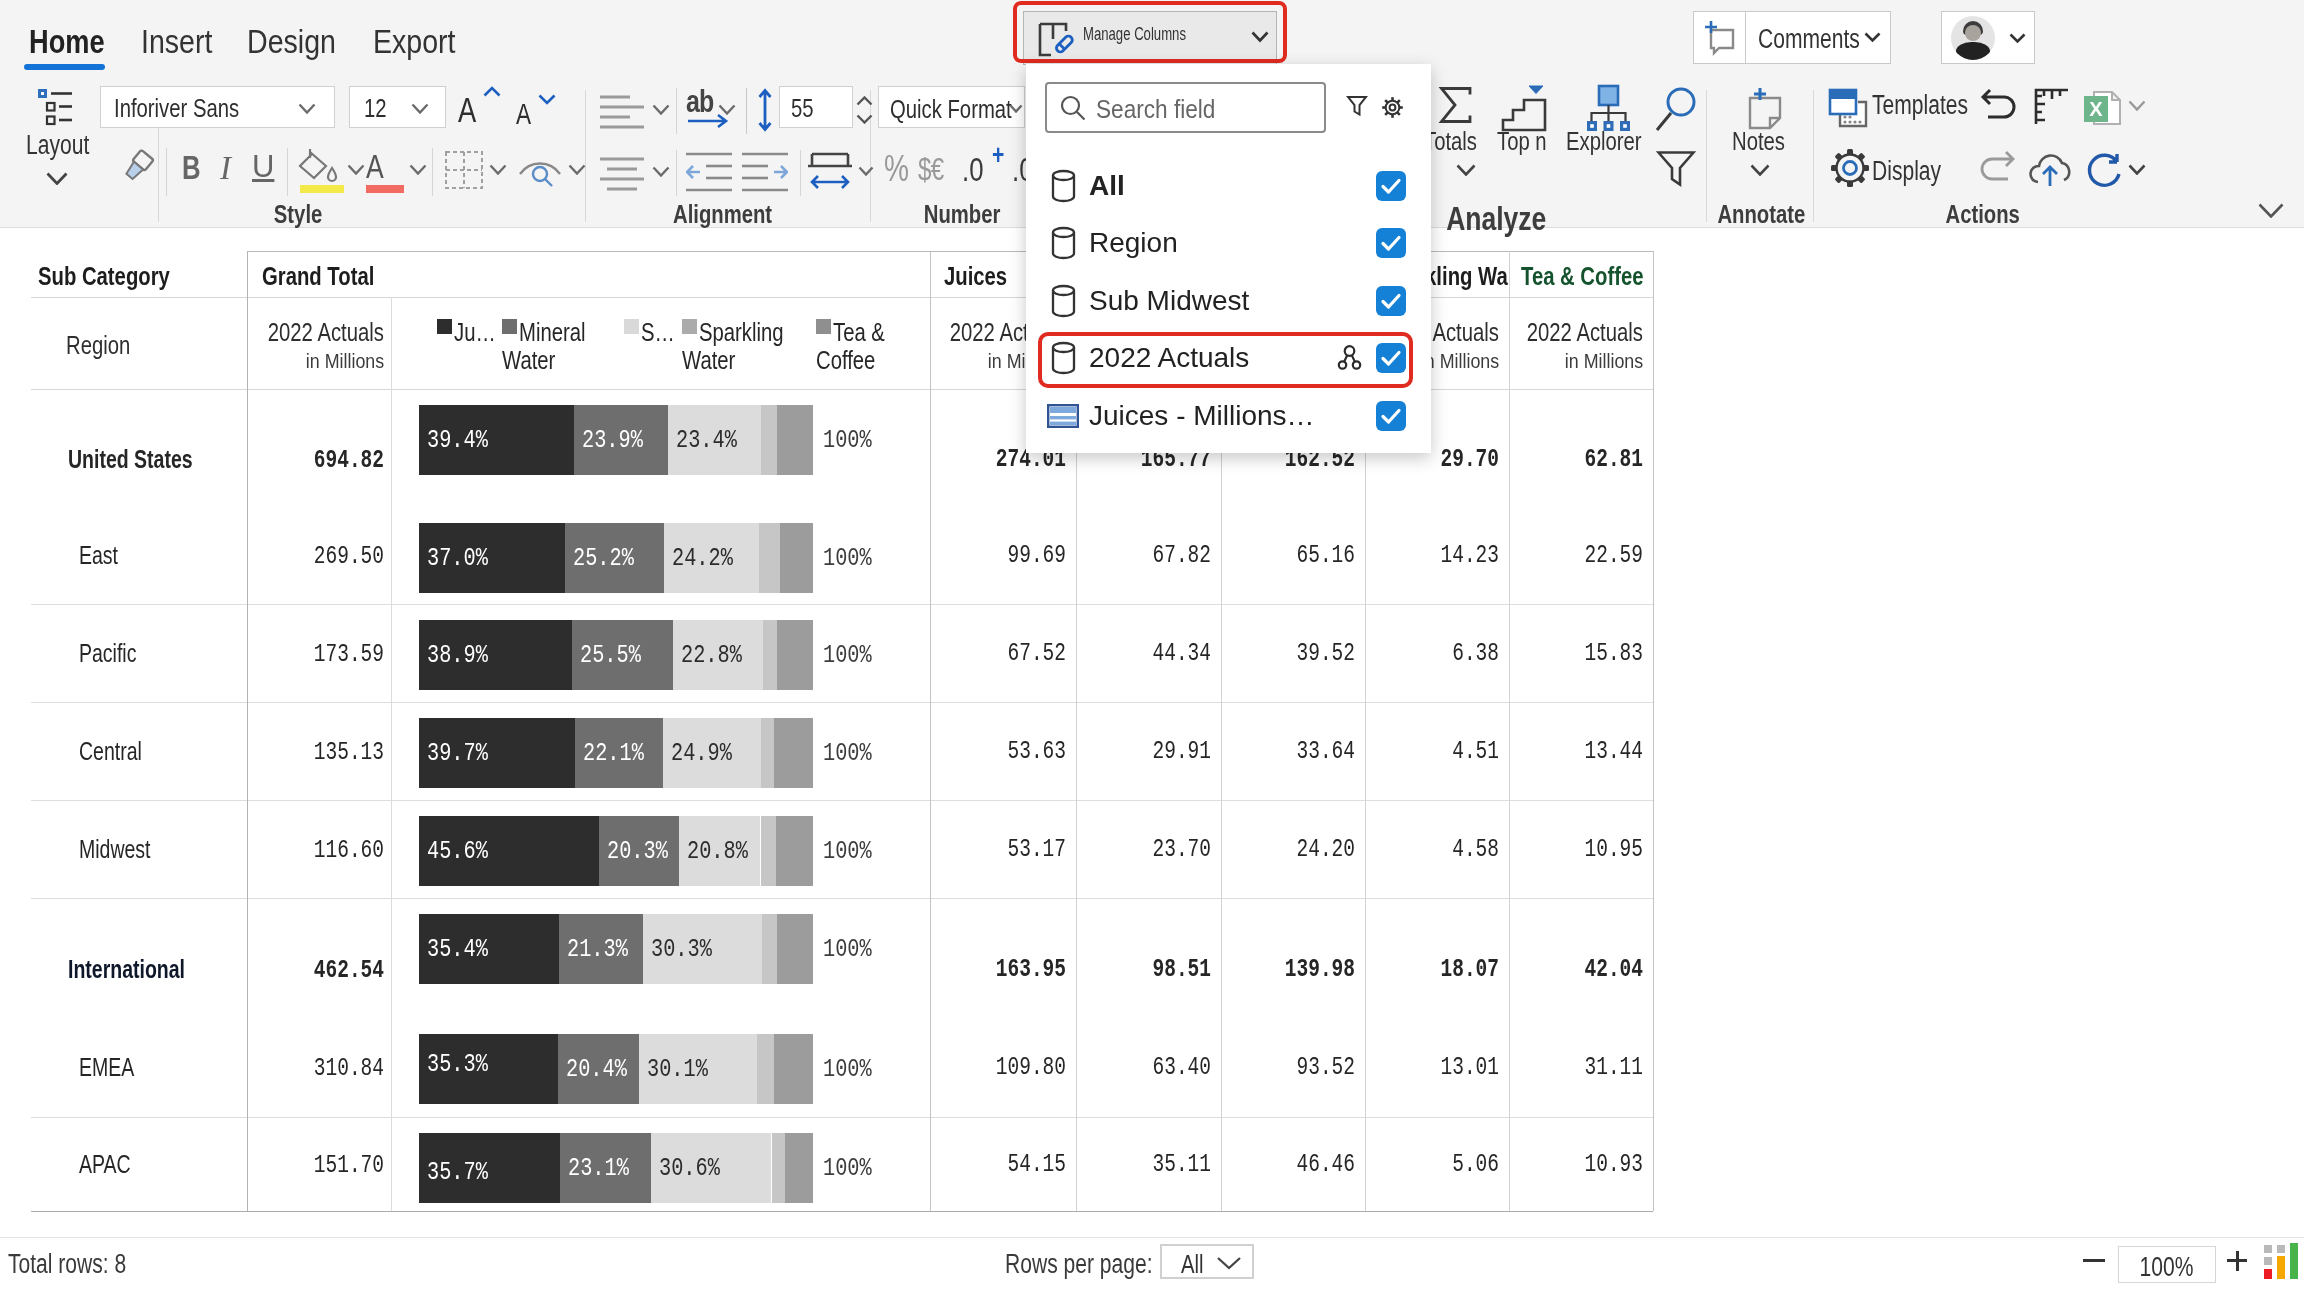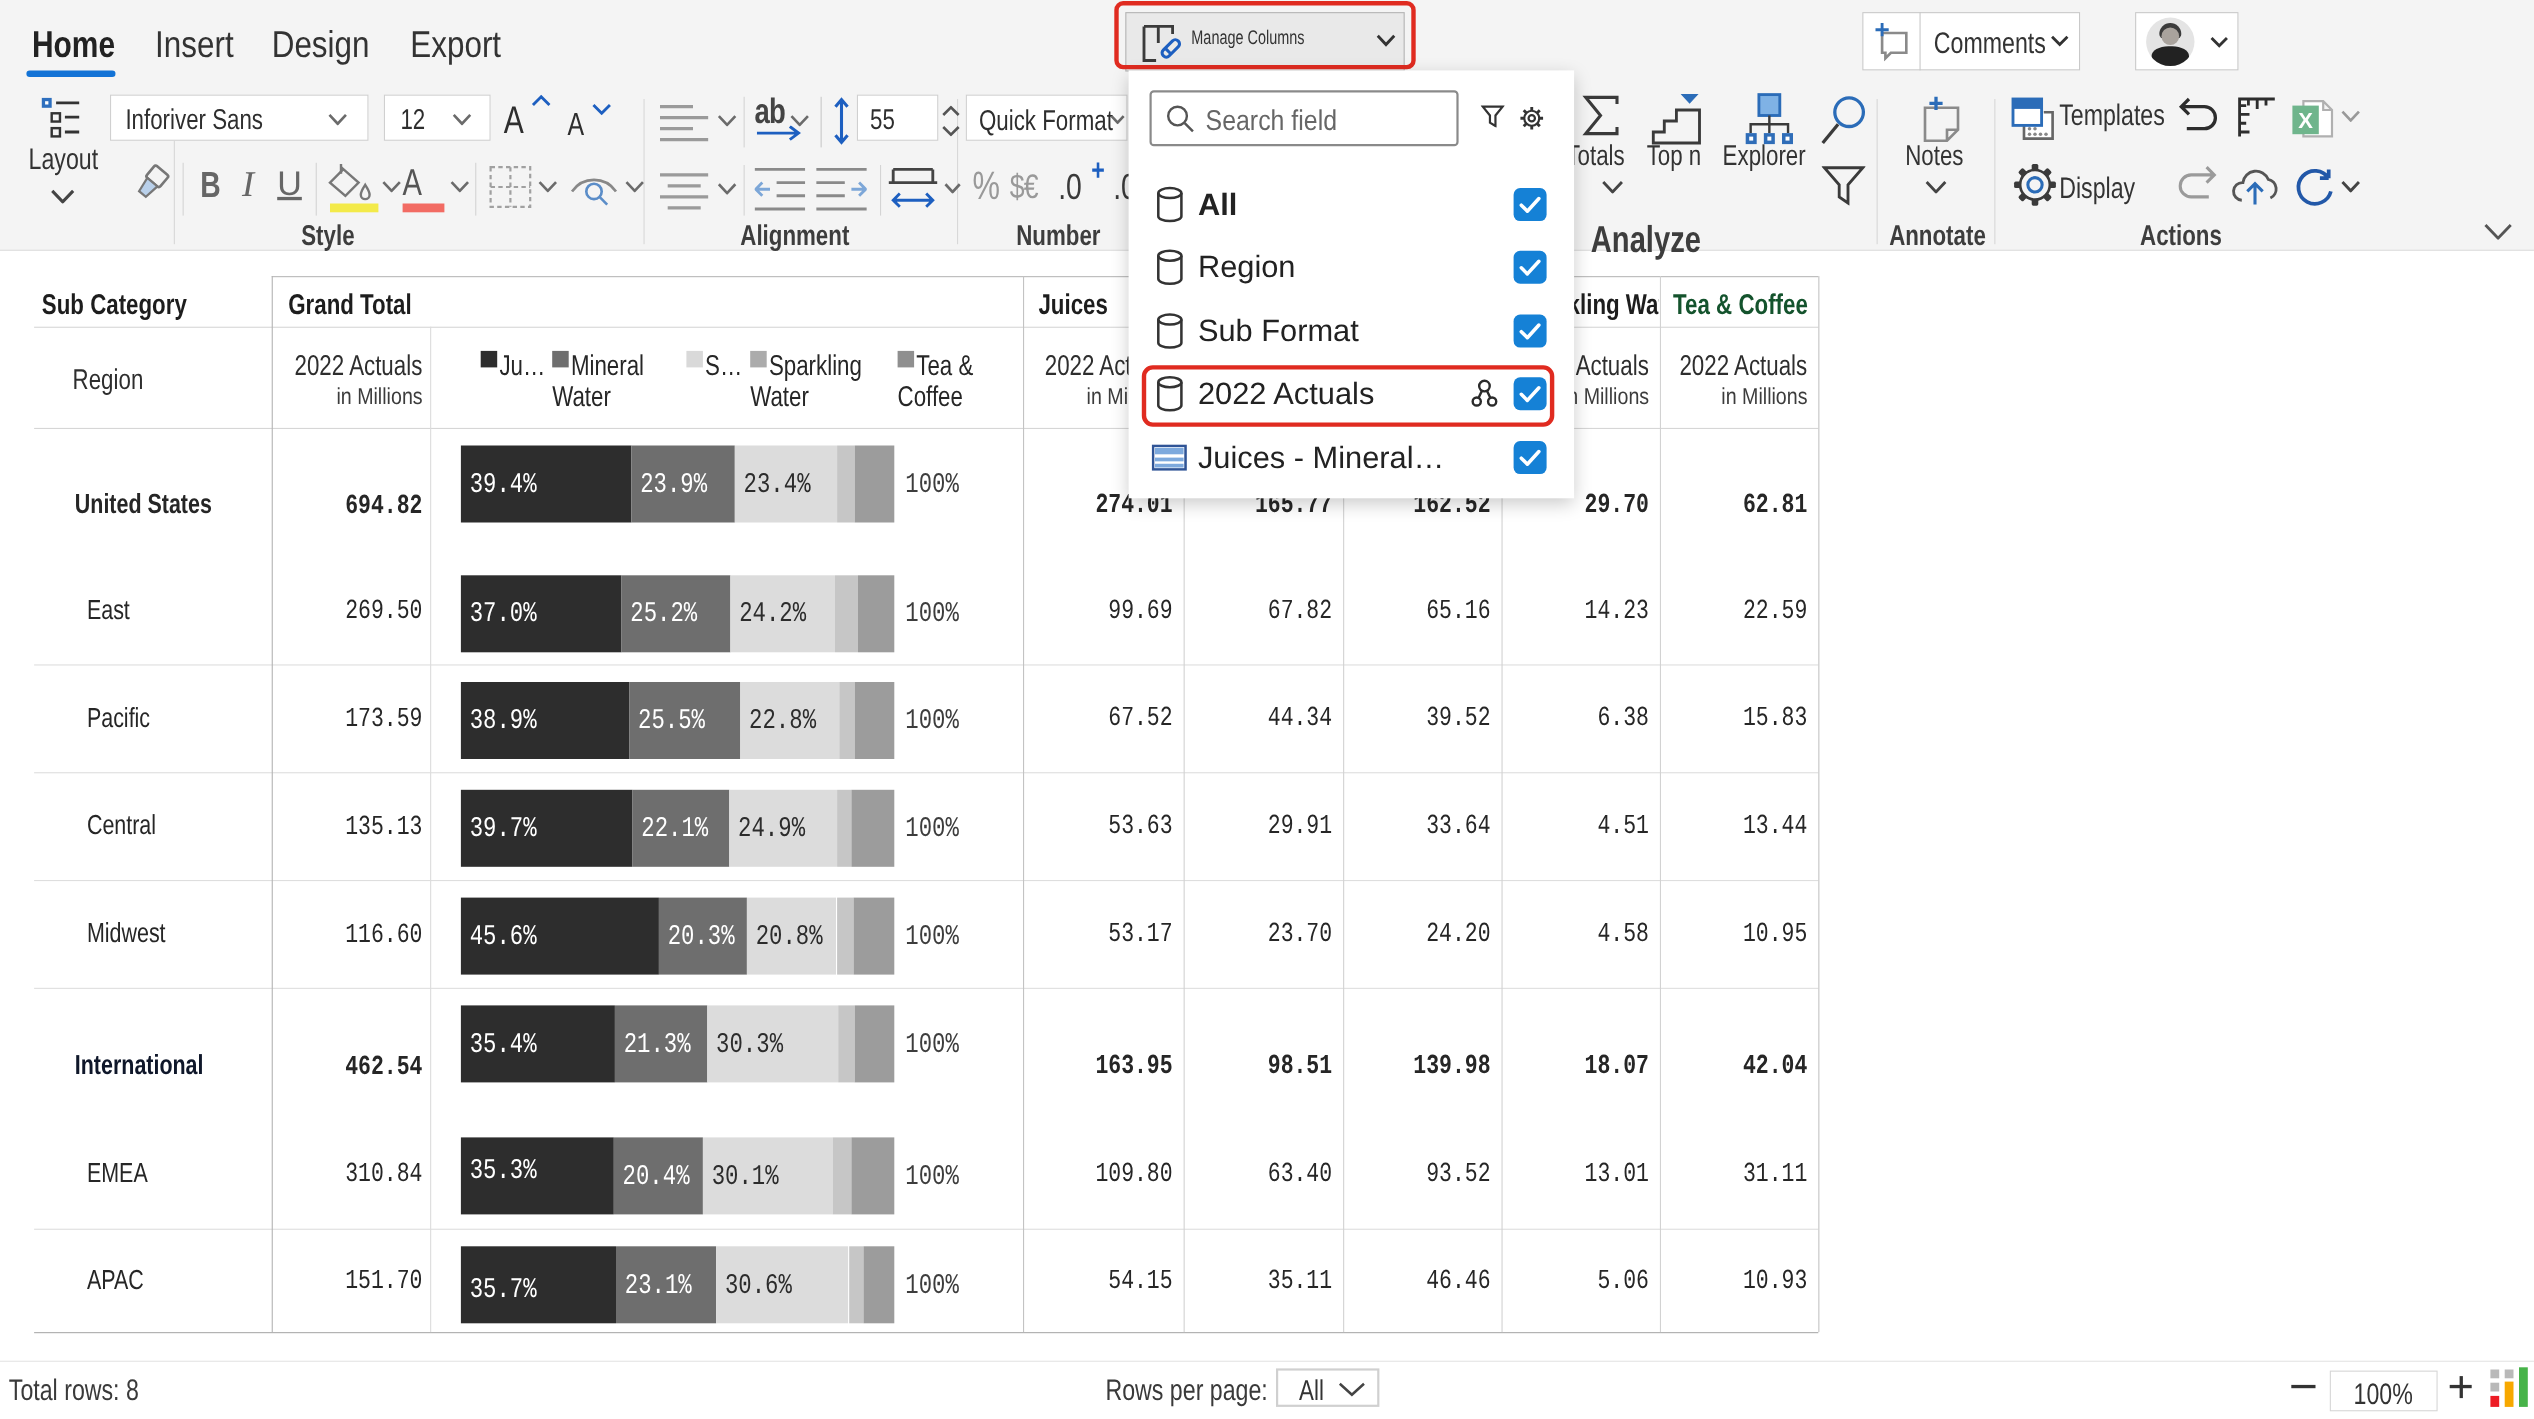--- a/index.html
+++ b/index.html
@@ -794,21 +794,21 @@
     <svg width="30" height="30" viewBox="0 0 30 30">
       <path d="M7 15.5 L12.5 21 L23 9.5" fill="none" stroke="#fff" stroke-width="3.2" stroke-linecap="round" stroke-linejoin="round"></path>
     </svg>
   </div>
 <div class="ab" style="left:1050px;top:284px;">
     <svg width="27" height="34" viewBox="0 0 27 34">
       <path d="M3 6.5 C3 4 7.7 2 13.5 2 C19.3 2 24 4 24 6.5 V27.5 C24 30 19.3 32 13.5 32 C7.7 32 3 30 3 27.5 Z" fill="#fff" stroke="#333" stroke-width="2.3"></path>
       <path d="M3 6.5 C3 9 7.7 11 13.5 11 C19.3 11 24 9 24 6.5" fill="none" stroke="#333" stroke-width="2.3"></path>
     </svg>
   </div>
-<div class="ab" style="left:1089px;top:301px;font-size:28px;color:#222;font-weight:normal;white-space:nowrap;transform:translateY(-50%)">Sub Format</div>
+<div class="ab" style="left:1089px;top:301px;font-size:28px;color:#222;font-weight:normal;white-space:nowrap;transform:translateY(-50%)">Sub Midwest</div>
 <div class="ab" style="left:1376px;top:286px;width:30px;height:30px;background:#1581d6;border-radius:6px">
     <svg width="30" height="30" viewBox="0 0 30 30">
       <path d="M7 15.5 L12.5 21 L23 9.5" fill="none" stroke="#fff" stroke-width="3.2" stroke-linecap="round" stroke-linejoin="round"></path>
     </svg>
   </div>
 <div class="ab" style="left:1050px;top:341px;">
     <svg width="27" height="34" viewBox="0 0 27 34">
       <path d="M3 6.5 C3 4 7.7 2 13.5 2 C19.3 2 24 4 24 6.5 V27.5 C24 30 19.3 32 13.5 32 C7.7 32 3 30 3 27.5 Z" fill="#fff" stroke="#333" stroke-width="2.3"></path>
       <path d="M3 6.5 C3 9 7.7 11 13.5 11 C19.3 11 24 9 24 6.5" fill="none" stroke="#333" stroke-width="2.3"></path>
     </svg>
@@ -831,17 +831,17 @@
   </div>
 <div class="ab" style="left:1038px;top:332px;width:375px;height:56px;border:4px solid #e02b20;border-radius:10px;box-sizing:border-box"></div>
 <div class="ab" style="left:1047px;top:404px;">
     <svg width="32" height="24" viewBox="0 0 32 24">
       <rect x="1.2" y="1.2" width="29.6" height="21.6" fill="#fff" stroke="#2f5496" stroke-width="2.4"></rect>
       <rect x="3" y="3" width="26" height="6" fill="#7da9dd"></rect>
       <rect x="3" y="12" width="26" height="3.4" fill="#7da9dd"></rect>
       <rect x="3" y="17.6" width="26" height="3.4" fill="#7da9dd"></rect>
     </svg>
   </div>
-<div class="ab" style="left:1089px;top:416px;font-size:28px;color:#222;white-space:nowrap;transform:translateY(-50%)">Juices - Mineral…</div>
+<div class="ab" style="left:1089px;top:416px;font-size:28px;color:#222;white-space:nowrap;transform:translateY(-50%)">Juices - Millions…</div>
 <div class="ab" style="left:1376px;top:401px;width:30px;height:30px;background:#1581d6;border-radius:6px">
     <svg width="30" height="30" viewBox="0 0 30 30">
       <path d="M7 15.5 L12.5 21 L23 9.5" fill="none" stroke="#fff" stroke-width="3.2" stroke-linecap="round" stroke-linejoin="round"></path>
     </svg>
   </div>
 </body></html>

